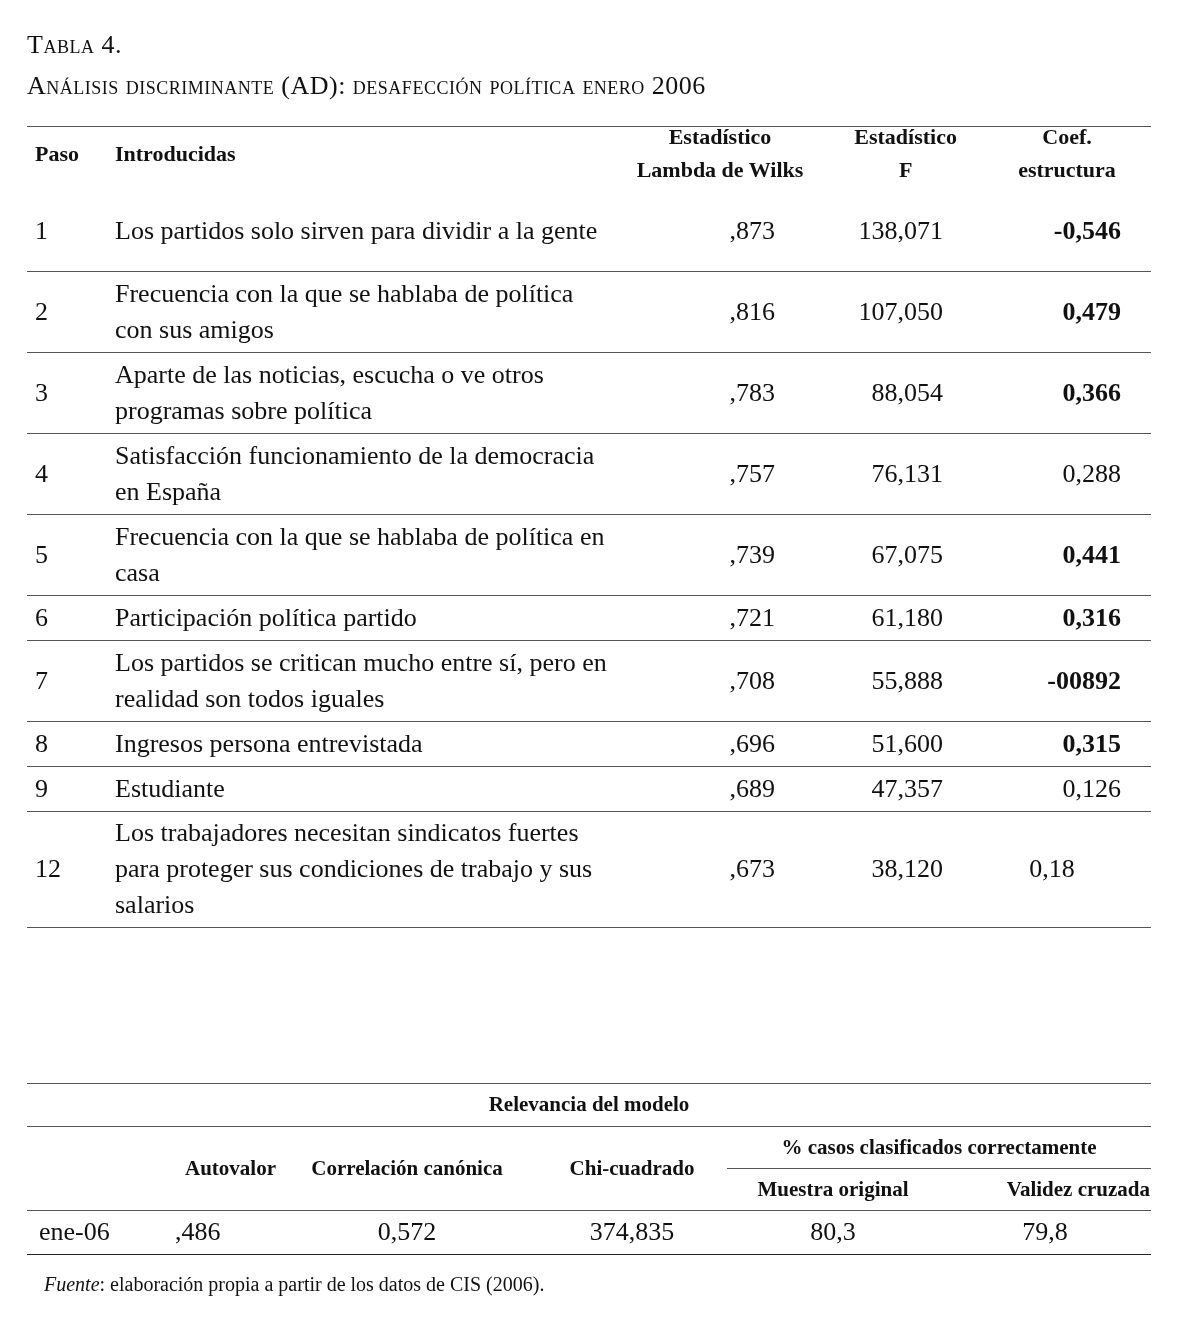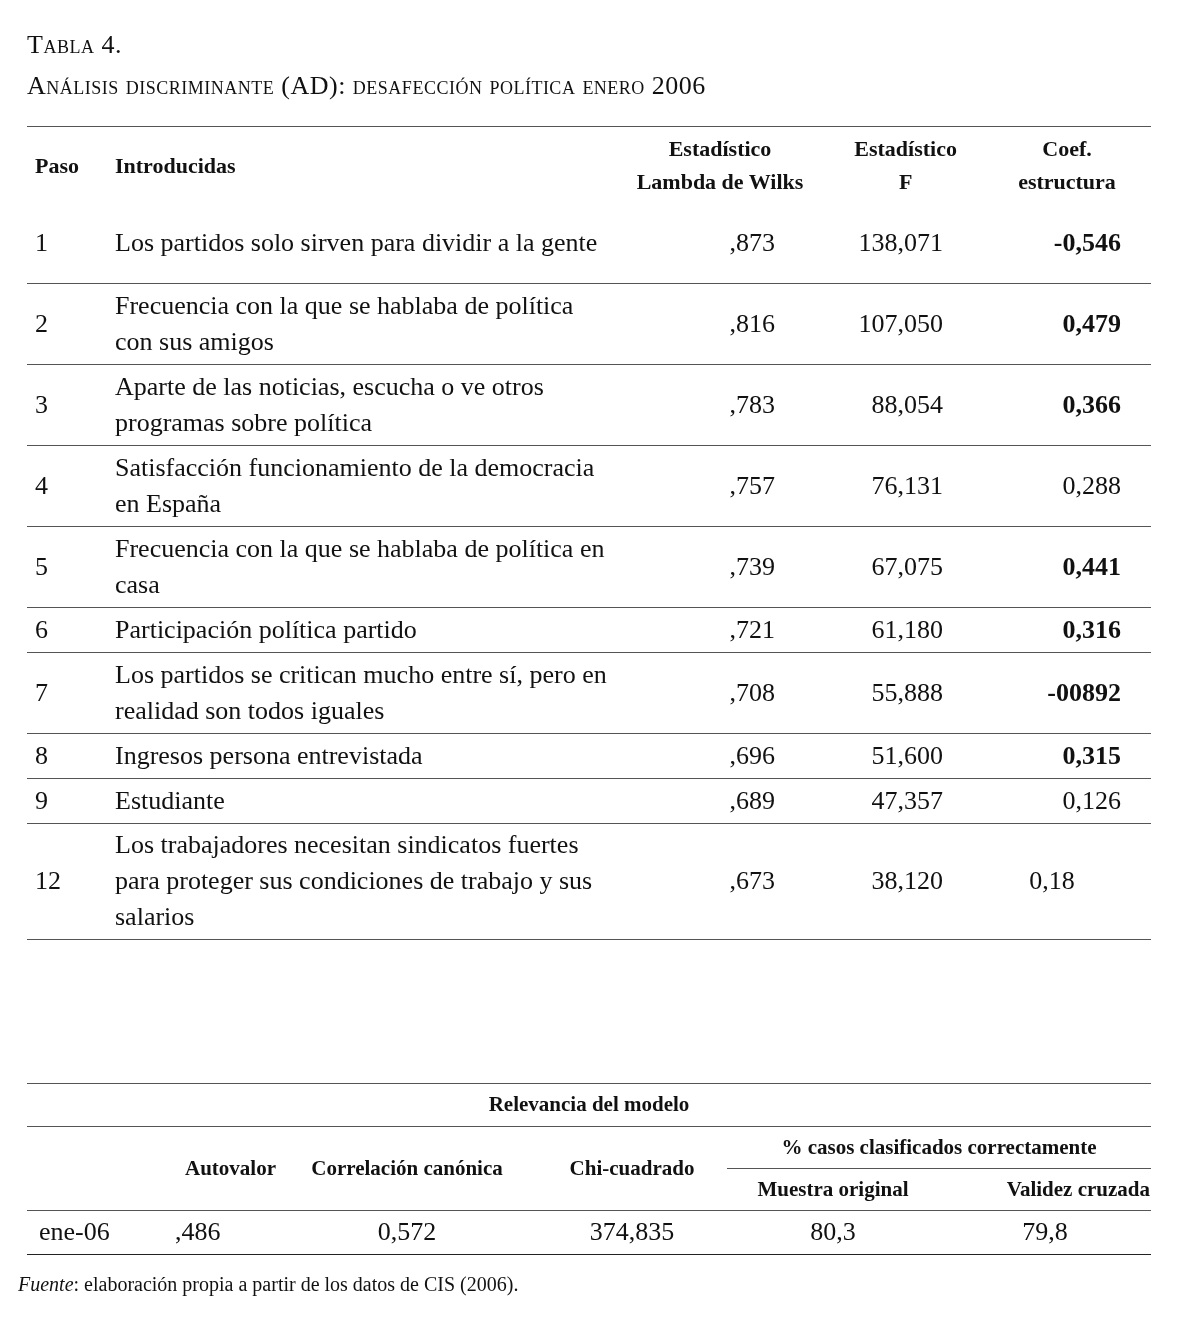--- a/index.html
+++ b/index.html
@@ -14,31 +14,31 @@
     .rule { position: absolute; left: 27px; width: 1124px; height: 0; border-top: 1.5px solid #555; }
     .tbl { position: absolute; left: 27px; width: 1124px; border-collapse: collapse; font-size: 26px; }
     .tbl td, .tbl th { padding: 0; vertical-align: middle; }
     .head th { font-weight: bold; font-size: 22px; line-height: 33px; }
     .num { text-align: right; }
     .bold { font-weight: bold; }
     .rowline td { border-bottom: 1.5px solid #555; }
     .intro { line-height: 36px; }
     .model { position: absolute; left: 27px; width: 1124px; border-collapse: collapse; font-size: 26px; }
     .model th { font-weight: bold; font-size: 21px; }
-    .source { position: absolute; left: 18px; top: 1273px; font-size: 20px; }
+    .source { position: absolute; left: 44px; top: 1273px; font-size: 20px; }
   </style>
 </head>
 <body>
 
 <div class="caption cap1">Tabla 4.</div>
 <div class="caption cap2">Análisis discriminante (AD): desafección política enero 2006</div>
 
 <div class="rule" style="top:126px;"></div>
 
-<table class="tbl" style="top:127px;">
+<table class="tbl" style="top:115px;">
   <colgroup>
     <col style="width:88px">
       <col style="width:520px">
       <col style="width:140px">
       <col style="width:208px">
       <col style="width:168px">
   </colgroup>
   <tbody>
       <tr class="head rowline" style="height:76px;">
     <th style="text-align:left;padding-left:8px;">Paso</th>

